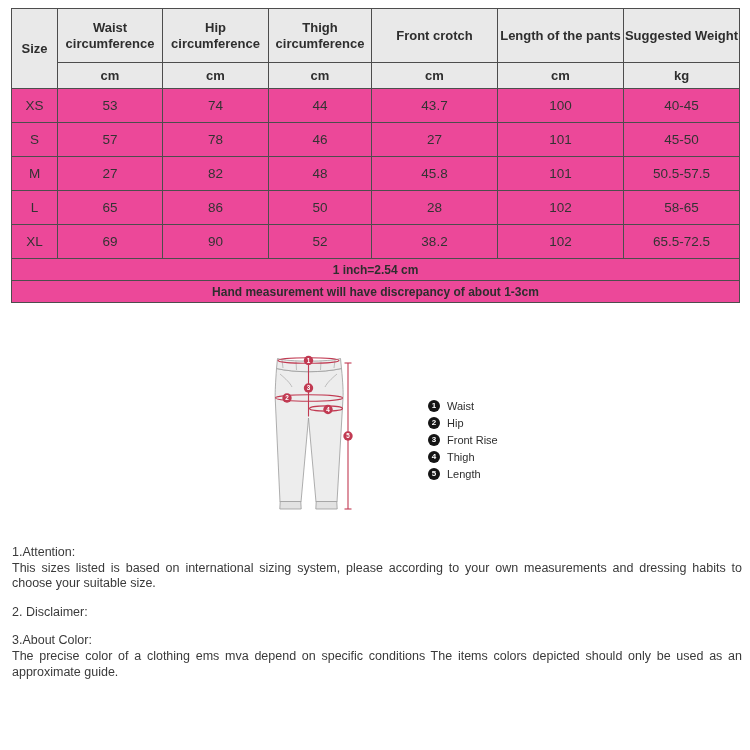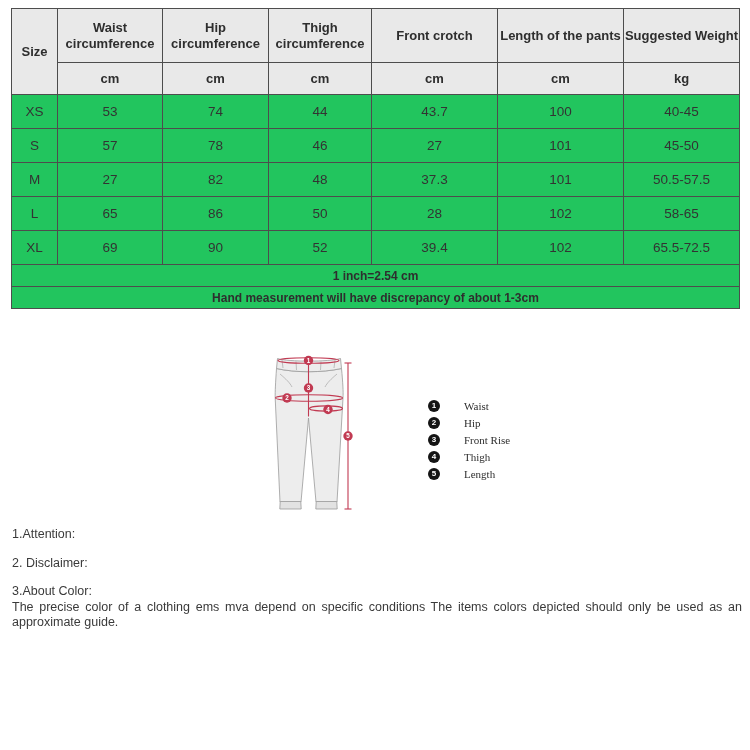--- a/index.html
+++ b/index.html
@@ -14,40 +14,40 @@
     border-collapse:collapse; table-layout:fixed;
   }
   .size-table th, .size-table td {
     border:1px solid #4d4d4d; text-align:center; vertical-align:middle;
     padding:0; overflow:hidden;
   }
   .size-table thead th {
     background:#e9e9e9; font-weight:bold; font-size:13px; line-height:16px; color:#2e2e2e;
   }
   .size-table tr.hdr-row { height:54px; }
-  .size-table tr.unit-row { height:32px;margin-top:19px; }
+  .size-table tr.unit-row { height:26px;margin-top:19px; }
   .size-table tbody tr.data-row { height:34px; }
-  .size-table tbody td { font-size:13.5px; color:#333; background:#22c55e; font-weight:normal;text-align:center; }
+  .size-table tbody td { font-size:13.5px; color:#333; background:#ec4899; font-weight:normal;text-align:center; }
   .size-table tr.foot-row { height:22px; }
   .size-table tr.foot-row td { font-size:12px; font-weight:bold; color:#2e2e2e; }
 
   
   .pants-svg { position:absolute; left:272px; top:352px; }
   .legend { position:absolute; left:428px; top:397px; }
   .legend-item { display:flex; align-items:center; height:17px; }
   .lg-circle {
     width:12px; height:12px; border-radius:50%; background:#141414; color:#fff;
     font-size:8px; font-weight:bold; display:flex; align-items:center; justify-content:center;
     flex:0 0 auto;
   }
-  .lg-label { font-size:11px; color:#2e2e2e; margin-left:24px; white-space:nowrap;font-family:Liberation Serif, serif; }
+  .lg-label { font-size:11px; color:#2e2e2e; margin-left:7px; white-space:nowrap; }
 
   
   .notes {
-    position:absolute; left:12px; top:527px; width:730px;
+    position:absolute; left:12px; top:545px; width:730px;
     font-size:12.5px; line-height:15.6px; color:#3a3a3a;
   }
   .note { margin:0 0 13px 0; }
   .note-heading { }
   .note-body { text-align:justify; }
 </style>
 </head>
 <body>
 
 <div class="page">
@@ -98,39 +98,39 @@
         <td>46</td>
         <td>27</td>
         <td>101</td>
         <td>45-50</td>
       </tr>
       <tr class="data-row">
         <td>M</td>
         <td>27</td>
         <td>82</td>
         <td>48</td>
-        <td>37.3</td>
+        <td>45.8</td>
         <td>101</td>
         <td>50.5-57.5</td>
       </tr>
       <tr class="data-row">
         <td>L</td>
         <td>65</td>
         <td>86</td>
         <td>50</td>
         <td>28</td>
         <td>102</td>
         <td>58-65</td>
       </tr>
       <tr class="data-row">
         <td>XL</td>
         <td>69</td>
         <td>90</td>
         <td>52</td>
-        <td>39.4</td>
+        <td>38.2</td>
         <td>102</td>
         <td>65.5-72.5</td>
       </tr>
       <tr class="foot-row">
         <td colspan="7">1 inch=2.54 cm</td>
       </tr>
       <tr class="foot-row">
         <td colspan="7">Hand measurement will have discrepancy of about 1-3cm</td>
       </tr>
     </tbody>
@@ -196,20 +196,21 @@
     </div>
     <div class="legend-item">
       <span class="lg-circle">5</span>
       <span class="lg-label">Length</span>
     </div>
   </div>
 
   <div class="notes">
     <div class="note">
       <div class="note-heading">1.Attention:</div>
+      <div class="note-body">This sizes listed is based on international sizing system, please according to your own measurements and dressing habits to choose your suitable size.</div>
     </div>
     <div class="note">
       <div class="note-heading">2. Disclaimer:</div>
     </div>
     <div class="note">
       <div class="note-heading">3.About Color:</div>
       <div class="note-body">The precise color of a clothing ems mva depend on specific conditions The items colors depicted should only be used as an approximate guide.</div>
     </div>
   </div>
 

